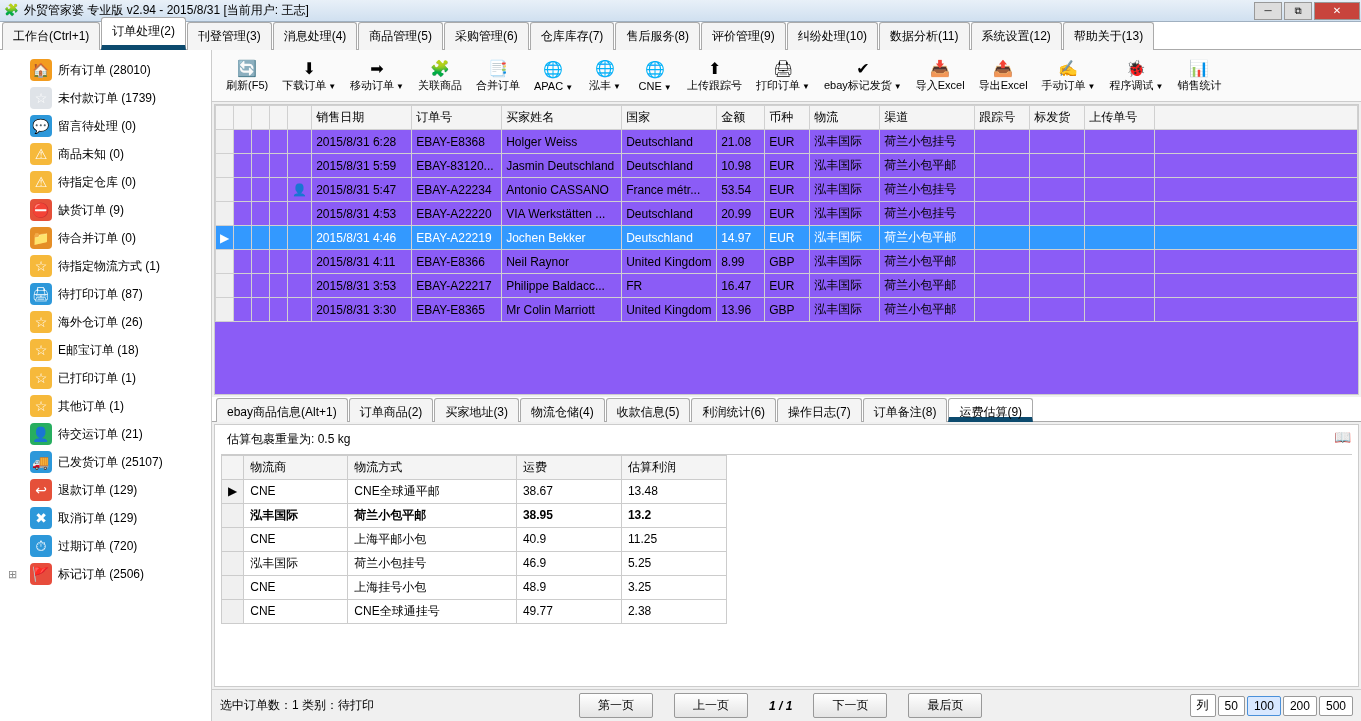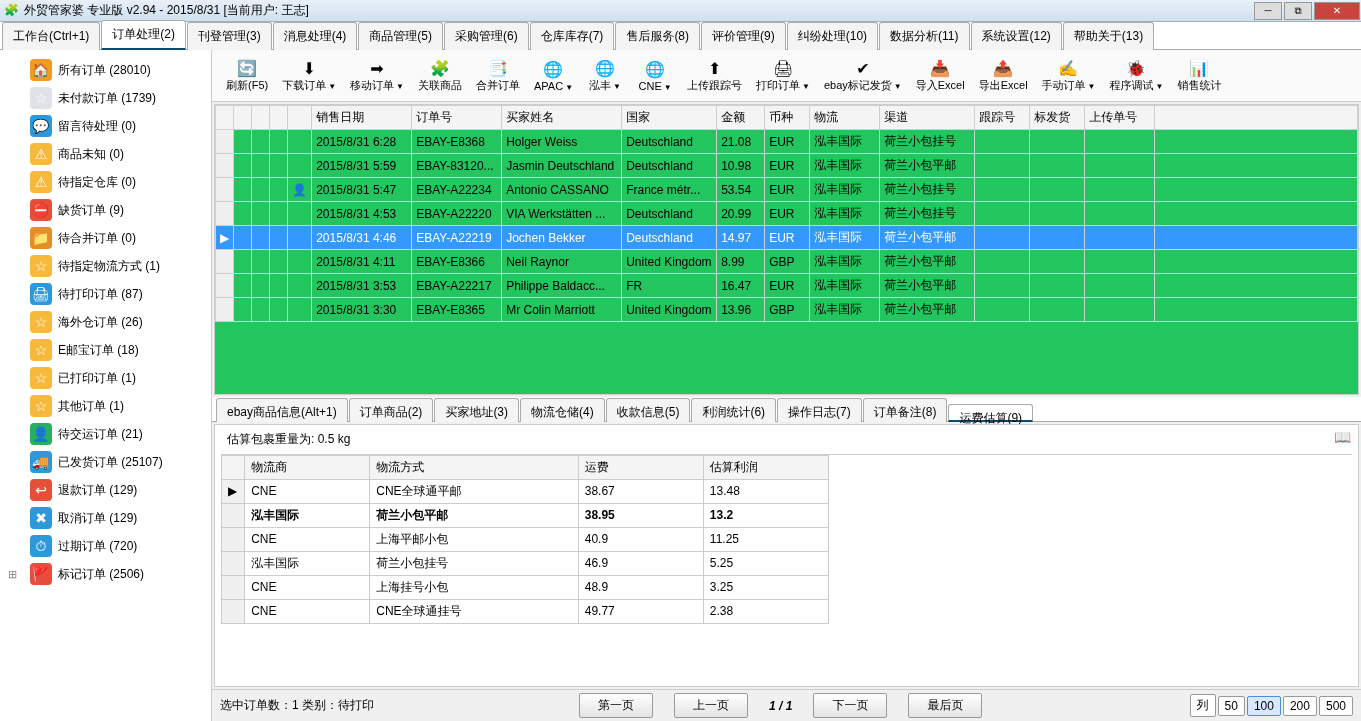--- a/index.html
+++ b/index.html
@@ -4,43 +4,43 @@
 <style>
 * { box-sizing: border-box; margin: 0; padding: 0; font-family: "Microsoft YaHei", SimSun, Arial, sans-serif; font-size: 12px; }
 body { background: #f0f0f0; width: 1361px; height: 721px; overflow: hidden; display: flex; flex-direction: column; }
 .titlebar { height: 22px; background: linear-gradient(#e8f0f8, #d0e0f0); display: flex; align-items: center; padding-left: 4px; border-bottom: 1px solid #a0b0c0; }
 .titlebar .icon { width: 16px; height: 16px; margin-right: 4px; }
 .titlebar .title { flex: 1; color: #000; }
 .titlebar .winbtn { width: 28px; height: 18px; margin: 0 1px; background: #ddd; border: 1px solid #999; display: flex; align-items: center; justify-content: center; font-size: 10px; cursor: pointer; }
 .titlebar .winbtn.close { background: #c8443c; color: #fff; width: 46px; }
 .tabs-main { height: 28px; background: #fff; display: flex; align-items: flex-end; border-bottom: 1px solid #aaa; padding-left: 2px; }
 .tab { padding: 5px 10px; border: 1px solid #aaa; border-bottom: none; background: #f4f4f4; margin-right: 1px; cursor: pointer; border-radius: 3px 3px 0 0; position: relative; top: 1px; }
-.tab.active { background: #fff; border-bottom: 2px solid #0c4a6e; margin-top: 6px; }
+.tab.active { background: #fff; border-bottom: 5px solid #0c4a6e; }
 .mainrow { flex: 1; display: flex; min-height: 0; }
 .sidebar { width: 212px; background: #fff; border-right: 1px solid #ccc; overflow-y: auto; padding-top: 6px; }
 .sidebar .item { display: flex; align-items: center; padding: 3px 4px 3px 30px; cursor: pointer; position: relative; }
 .sidebar .item .ic { width: 22px; height: 22px; border-radius: 4px; margin-right: 6px; display: inline-flex; align-items: center; justify-content: center; font-size: 14px; color: #fff; }
 .sidebar .item.last::before { content: "⊞"; position: absolute; left: 8px; color: #888; font-size: 11px; }
 .content { flex: 1; display: flex; flex-direction: column; min-width: 0; }
 .toolbar { height: 52px; background: #fafafa; border-bottom: 1px solid #ccc; display: flex; align-items: center; padding: 0 8px; gap: 2px; overflow: hidden; }
 .tbtn { display: flex; flex-direction: column; align-items: center; padding: 2px 6px; cursor: pointer; border-radius: 2px; min-width: 48px; }
 .tbtn .ti { height: 20px; display: flex; align-items: center; justify-content: center; font-size: 16px; }
 .tbtn .tl { font-size: 11px; white-space: nowrap; }
 .tbtn .dd { font-size: 8px; margin-left: 2px; }
-.grid-wrap { flex: 1.05; overflow: auto; background: #22c55e; border: 1px solid #ccc; margin: 2px; position: relative; }
+.grid-wrap { flex: 1.05; overflow: auto; background: #8b5cf6; border: 1px solid #ccc; margin: 2px; position: relative; }
 table.grid { border-collapse: collapse; width: 100%; font-family: "Courier New","SimSun",monospace; font-size: 12px; }
 table.grid th, table.grid td { border: 1px solid #d0d0d0; padding: 3px 4px; text-align: left; white-space: nowrap; overflow: hidden; }
 table.grid th { background: #f4f4f4; font-weight: normal; position: sticky; top: 0; }
 table.grid tr.sel td { background: #3399ff; color: #fff; }
 .rowhead { width: 18px; background: #f0f0f0; text-align: center; }
 .bottom-tabs { height: 25px; display: flex; padding-left: 4px; background: #fff; border-bottom: 1px solid #aaa; }
 .bottom-panel { flex: 0.95; background: #fff; border: 1px solid #ccc; margin: 2px; display: flex; flex-direction: column; overflow: hidden; position: relative; }
 .weight-bar { padding: 6px 12px; }
 .ship-grid-wrap { flex: 1; overflow: auto; border-top: 1px solid #ccc; margin: 0 6px; }
-table.ship { border-collapse: collapse; width: 608px; font-size: 12px; }
+table.ship { border-collapse: collapse; width: 506px; font-size: 12px; }
 table.ship th, table.ship td { border: 1px solid #ccc; padding: 3px 6px; text-align: left; }
 table.ship th { background: #f4f4f4; font-weight: normal; }
 table.ship tr.bold td { font-weight: bold; }
 .statusbar { height: 32px; background: #f0f0f0; border-top: 1px solid #ccc; display: flex; align-items: center; padding: 0 8px; }
 .statusbar .pager { flex: 1; display: flex; align-items: center; justify-content: center; gap: 21px; }
 .pbtn { padding: 3px 18px; border: 1px solid #999; background: linear-gradient(#fff,#e4e4e4); cursor: pointer; border-radius: 2px; }
 .pgbtn { padding: 2px 6px; border: 1px solid #999; background: #fff; cursor: pointer; border-radius: 2px; margin-left: 2px; }
 .pgbtn.active { background: #d8e8ff; border-color: #4a90d9; }
 .book-icon { position: absolute; top: 4px; right: 6px; font-size: 14px; cursor: pointer; }
 </style>

